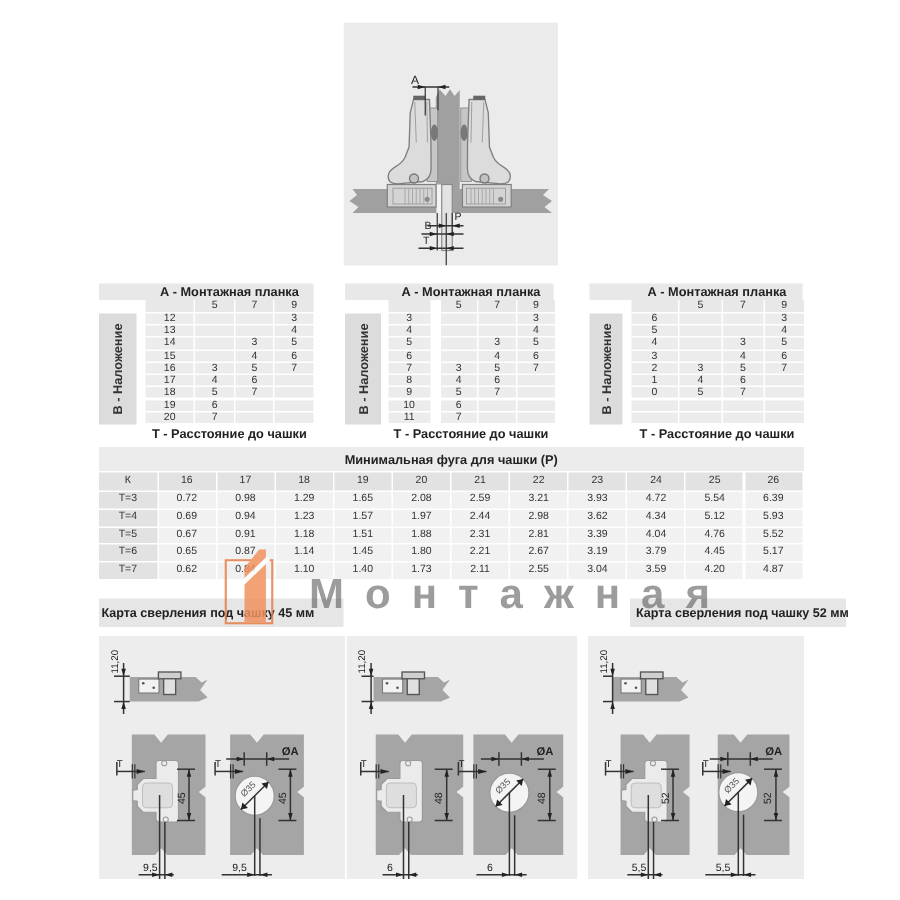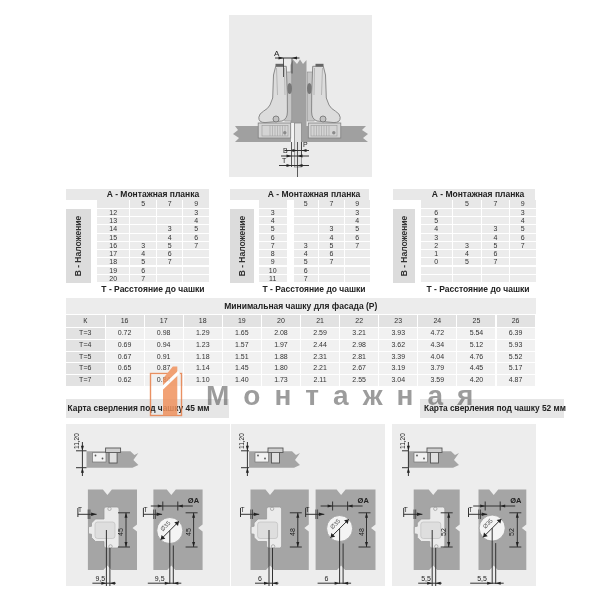--- a/index.html
+++ b/index.html
@@ -210,21 +210,21 @@
     <div style="position:absolute;left:453.4px;top:266.5px;width:27.3px;height:7.2px;background:#ececec;font:7px 'Liberation Sans',sans-serif;color:#333;text-align:center;line-height:7.2px;"></div>
     <div style="position:absolute;left:481.7px;top:266.5px;width:27.3px;height:7.2px;background:#ececec;font:7px 'Liberation Sans',sans-serif;color:#333;text-align:center;line-height:7.2px;"></div>
     <div style="position:absolute;left:510.0px;top:266.5px;width:25.5px;height:7.2px;background:#ececec;font:7px 'Liberation Sans',sans-serif;color:#333;text-align:center;line-height:7.2px;"></div>
     <div style="position:absolute;left:420.5px;top:274.8px;width:31.5px;height:7.2px;background:#ececec;font:7px 'Liberation Sans',sans-serif;color:#333;text-align:center;line-height:7.2px;"></div>
     <div style="position:absolute;left:453.4px;top:274.8px;width:27.3px;height:7.2px;background:#ececec;font:7px 'Liberation Sans',sans-serif;color:#333;text-align:center;line-height:7.2px;"></div>
     <div style="position:absolute;left:481.7px;top:274.8px;width:27.3px;height:7.2px;background:#ececec;font:7px 'Liberation Sans',sans-serif;color:#333;text-align:center;line-height:7.2px;"></div>
     <div style="position:absolute;left:510.0px;top:274.8px;width:25.5px;height:7.2px;background:#ececec;font:7px 'Liberation Sans',sans-serif;color:#333;text-align:center;line-height:7.2px;"></div>
 
 <div style="position:absolute;left:420.5px;top:283.5px;width:115.0px;height:11px;font:bold 8.5px 'Liberation Sans',sans-serif;color:#222;text-align:center;line-height:11px;">Т - Расстояние до чашки</div>
 
-<div style="position:absolute;left:66.0px;top:298px;width:469.6px;height:16px;background:#ececec;font:bold 8.5px 'Liberation Sans',sans-serif;color:#222;text-align:center;line-height:16px;">Минимальная чашку для фасада (Р)</div>
+<div style="position:absolute;left:66.0px;top:298px;width:469.6px;height:16px;background:#ececec;font:bold 8.5px 'Liberation Sans',sans-serif;color:#222;text-align:center;line-height:16px;">Минимальная фуга для чашки (Р)</div>
 
 <div style="position:absolute;left:66.0px;top:315px;width:38.5px;height:12px;background:#e2e2e2;font:7px 'Liberation Sans',sans-serif;color:#333;text-align:center;line-height:12px;">К</div>
     <div style="position:absolute;left:105.5px;top:315px;width:38.1px;height:12px;background:#e2e2e2;font:7px 'Liberation Sans',sans-serif;color:#333;text-align:center;line-height:12px;">16</div>
     <div style="position:absolute;left:144.6px;top:315px;width:38.1px;height:12px;background:#e2e2e2;font:7px 'Liberation Sans',sans-serif;color:#333;text-align:center;line-height:12px;">17</div>
     <div style="position:absolute;left:183.7px;top:315px;width:38.1px;height:12px;background:#e2e2e2;font:7px 'Liberation Sans',sans-serif;color:#333;text-align:center;line-height:12px;">18</div>
     <div style="position:absolute;left:222.8px;top:315px;width:38.1px;height:12px;background:#e2e2e2;font:7px 'Liberation Sans',sans-serif;color:#333;text-align:center;line-height:12px;">19</div>
     <div style="position:absolute;left:261.9px;top:315px;width:38.1px;height:12px;background:#e2e2e2;font:7px 'Liberation Sans',sans-serif;color:#333;text-align:center;line-height:12px;">20</div>
     <div style="position:absolute;left:301.0px;top:315px;width:38.1px;height:12px;background:#e2e2e2;font:7px 'Liberation Sans',sans-serif;color:#333;text-align:center;line-height:12px;">21</div>
     <div style="position:absolute;left:340.1px;top:315px;width:38.1px;height:12px;background:#e2e2e2;font:7px 'Liberation Sans',sans-serif;color:#333;text-align:center;line-height:12px;">22</div>
     <div style="position:absolute;left:379.2px;top:315px;width:38.1px;height:12px;background:#e2e2e2;font:7px 'Liberation Sans',sans-serif;color:#333;text-align:center;line-height:12px;">23</div>

